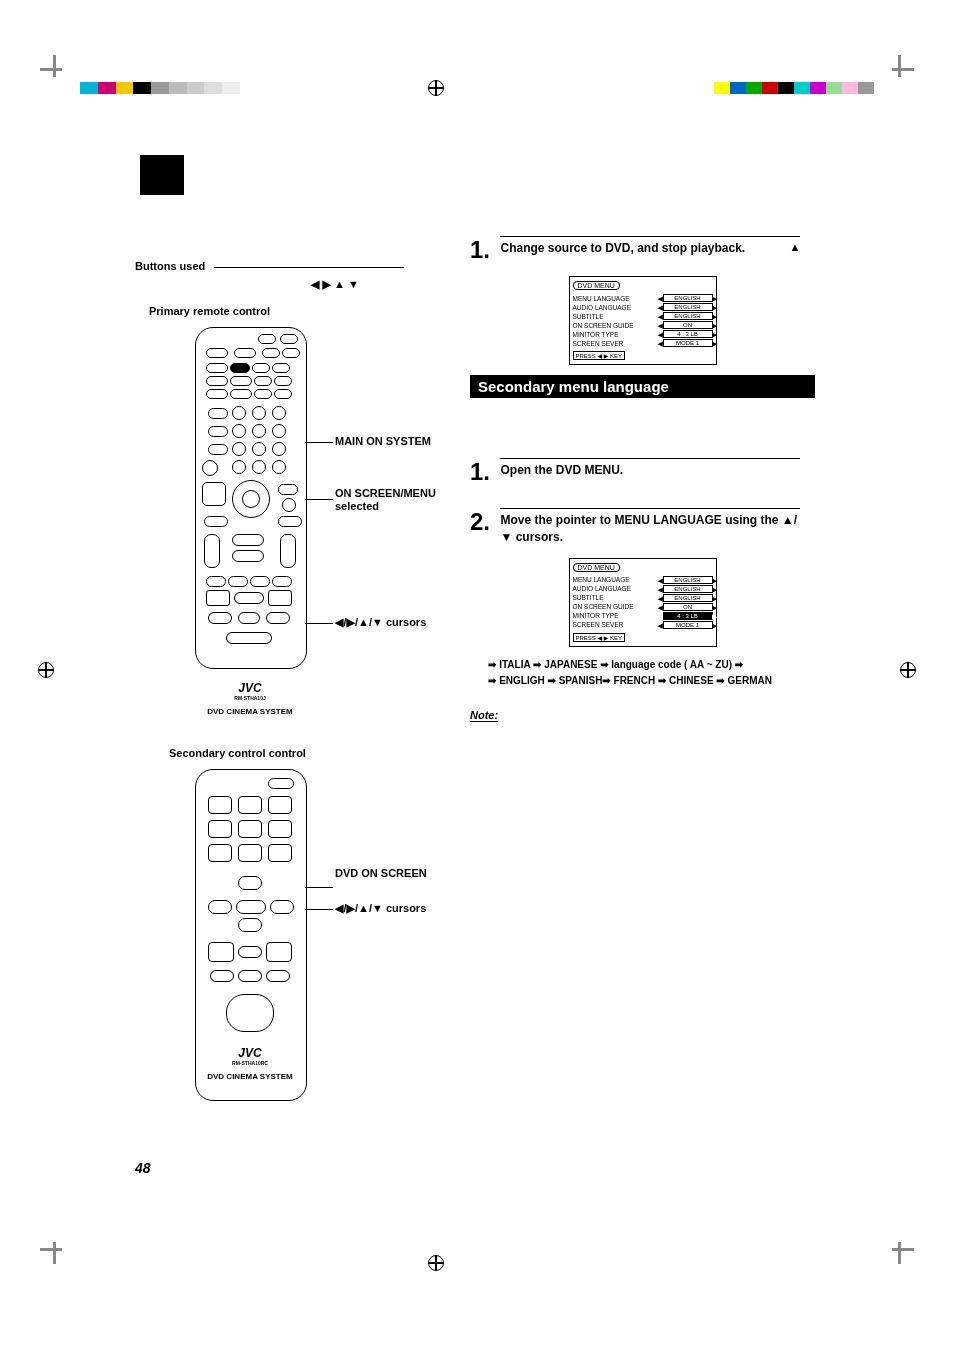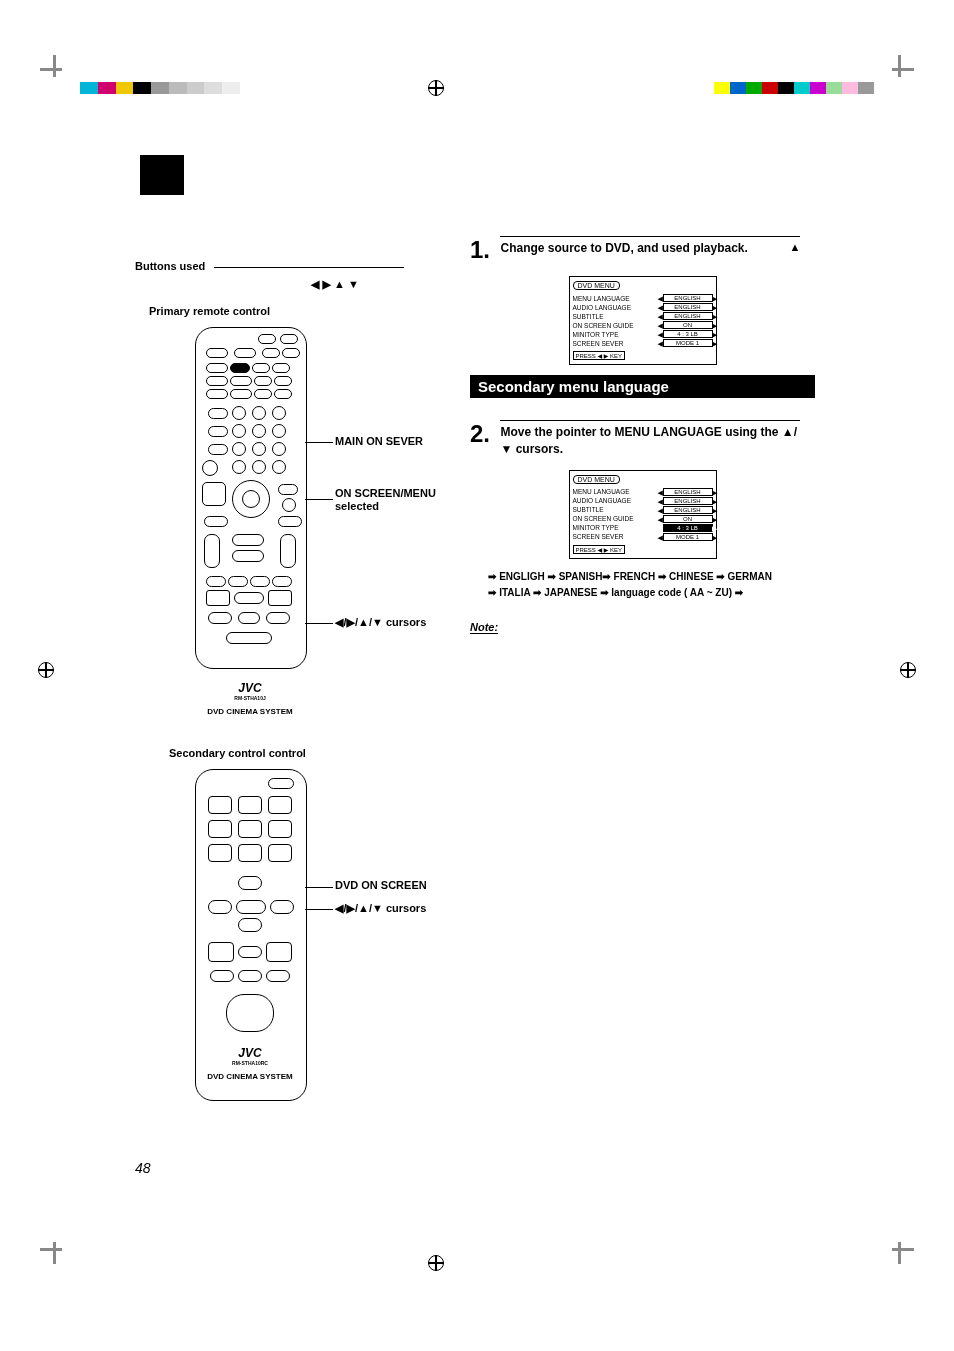--- a/index.html
+++ b/index.html
@@ -36,21 +36,21 @@
   .osd{margin:12px auto 0;width:140px;border:1px solid #000;font-size:6.5px;padding:4px 3px 4px 3px}
   .osd-title{border:1px solid #000;border-radius:4px;display:inline-block;padding:0 4px;font-size:7px;margin-bottom:3px}
   .osd-row{display:flex;justify-content:space-between;align-items:center;margin:1px 0}
   .osd-row .val{border:0.5px solid #000;padding:0 3px;width:42px;text-align:center;position:relative;font-size:6px}
   .osd-row .val.hl{background:#000;color:#fff}
   .osd-row .lab{width:65px}
   .osd-foot{border:0.7px solid #000;margin-top:3px;padding:0 2px;font-size:6px;display:inline-block}
   .osd-row .tri{position:absolute;top:0;font-size:7px}
   .note-label{font-style:italic;font-weight:700;font-size:11px;border-bottom:1px solid #000;display:inline-block;margin-top:20px}
   .lang-seq{font-size:10px;font-weight:700;margin-top:10px;line-height:1.6;margin-left:18px}
-  .pg{position:absolute;left:135px;bottom:175px;font-size:14px;font-weight:400;font-style:italic}
+  .pg{position:absolute;left:135px;bottom:175px;font-size:14px;font-weight:700;font-style:italic}
   
   .rb{position:absolute;border:1px solid #000;border-radius:5px;background:#fff}
   .rb.round{border-radius:50%}
   .rb.pill{border-radius:8px}
 </style>
 </head>
 <body>
 <div class="page">
 
 <div class="colorbar" style="left:80px;top:82px">
@@ -170,21 +170,21 @@
       <div class="rb" style="left:10px;top:262px;width:22px;height:14px;border-radius:3px"></div>
       <div class="rb pill" style="left:38px;top:264px;width:28px;height:10px"></div>
       <div class="rb" style="left:72px;top:262px;width:22px;height:14px;border-radius:3px"></div>
       <div class="rb pill" style="left:12px;top:284px;width:22px;height:10px"></div>
       <div class="rb pill" style="left:42px;top:284px;width:20px;height:10px"></div>
       <div class="rb pill" style="left:70px;top:284px;width:22px;height:10px"></div>
       <div class="rb pill" style="left:30px;top:304px;width:44px;height:10px"></div>
     </div>
 
     <div class="callout-line" style="left:170px;top:115px;width:28px"></div>
-    <div class="callout" style="left:200px;top:108px;width:110px">MAIN ON SEVER</div>
+    <div class="callout" style="left:200px;top:108px;width:110px">MAIN ON SYSTEM</div>
     <div class="callout-line" style="left:170px;top:172px;width:28px"></div>
     <div class="callout" style="left:200px;top:160px;width:110px;line-height:1.2">ON SCREEN/MENU selected</div>
     <div class="callout-line" style="left:170px;top:296px;width:28px"></div>
     <div class="callout" style="left:200px;top:289px;width:110px">◀/▶/▲/▼ cursors</div>
 
     <div style="text-align:center;position:absolute;left:60px;top:352px;width:110px">
       <div class="remote-jvc">JVC</div>
       <div style="font-size:5px">RM-STHA10J</div>
       <div class="remote-sys">DVD CINEMA SYSTEM</div>
     </div>
@@ -215,38 +215,38 @@
       <div class="rb" style="left:12px;top:172px;width:24px;height:18px;border-radius:4px"></div>
       <div class="rb pill" style="left:42px;top:176px;width:22px;height:10px"></div>
       <div class="rb" style="left:70px;top:172px;width:24px;height:18px;border-radius:4px"></div>
       <div class="rb pill" style="left:14px;top:200px;width:22px;height:10px"></div>
       <div class="rb pill" style="left:42px;top:200px;width:22px;height:10px"></div>
       <div class="rb pill" style="left:70px;top:200px;width:22px;height:10px"></div>
 
       <div class="rb" style="left:30px;top:224px;width:46px;height:36px;border-radius:18px"></div>
     </div>
     <div class="callout-line" style="left:170px;top:118px;width:28px"></div>
-    <div class="callout" style="left:200px;top:110px;width:110px">DVD ON SCREEN</div>
+    <div class="callout" style="left:200px;top:98px;width:110px">DVD ON SCREEN</div>
     <div class="callout-line" style="left:170px;top:140px;width:28px"></div>
     <div class="callout" style="left:200px;top:133px;width:110px">◀/▶/▲/▼ cursors</div>
 
     <div style="text-align:center;position:absolute;left:60px;top:275px;width:110px">
       <div class="remote-jvc">JVC</div>
       <div style="font-size:5px">RM-STHA10RC</div>
       <div class="remote-sys">DVD CINEMA SYSTEM</div>
     </div>
   </div>
 </div>
 
 <div class="rightcol">
 
   <div class="step">
     <span class="stepnum">1.</span>
     <span class="stepbody">
-      <span>Change source to DVD, and used playback.</span>
+      <span>Change source to DVD, and stop playback.</span>
       <span style="float:right;font-size:11px">▲</span>
     </span>
   </div>
 
 
   
   <div class="osd">
     <div class="osd-title">DVD MENU</div>
     <div id="osd-rows-1">
           <div class="osd-row">
@@ -273,20 +273,24 @@
             <span class="lab">SCREEN SEVER</span>
             <span class="val">MODE 1<span class="tri" style="left: -6px;">◀</span><span class="tri" style="right: -6px;">▶</span></span>
           </div>
         </div>
     <div class="osd-foot">PRESS ◀ ▶ KEY</div>
   </div>
 
 
   <div class="section-bar" style="margin-top:10px">Secondary menu language</div>
 
+  <div class="step" style="margin-top:60px">
+    <span class="stepnum">1.</span>
+    <span class="stepbody">Open the DVD MENU.</span>
+  </div>
 
   <div class="step" style="margin-top:22px">
     <span class="stepnum">2.</span>
     <span class="stepbody">Move the pointer to MENU LANGUAGE using the ▲/▼ cursors.</span>
   </div>
 
   
   <div class="osd">
     <div class="osd-title">DVD MENU</div>
     <div id="osd-rows-2">
@@ -313,22 +317,22 @@
           <div class="osd-row">
             <span class="lab">SCREEN SEVER</span>
             <span class="val">MODE 1<span class="tri" style="left: -6px;">◀</span><span class="tri" style="right: -6px;">▶</span></span>
           </div>
         </div>
     <div class="osd-foot">PRESS ◀ ▶ KEY</div>
   </div>
 
 
   <div class="lang-seq">
+    <div>➡ ITALIA ➡ JAPANESE ➡ language code ( AA ~ ZU) ➡</div>
     <div>➡ ENGLIGH ➡ SPANISH➡ FRENCH ➡ CHINESE ➡ GERMAN</div>
-    <div>➡ ITALIA ➡ JAPANESE ➡ language code ( AA ~ ZU) ➡</div>
   </div>
 
   <div class="note-label">Note:</div>
 </div>
 
 <div class="pg">48</div>
 
 </div>
 
 </body></html>

